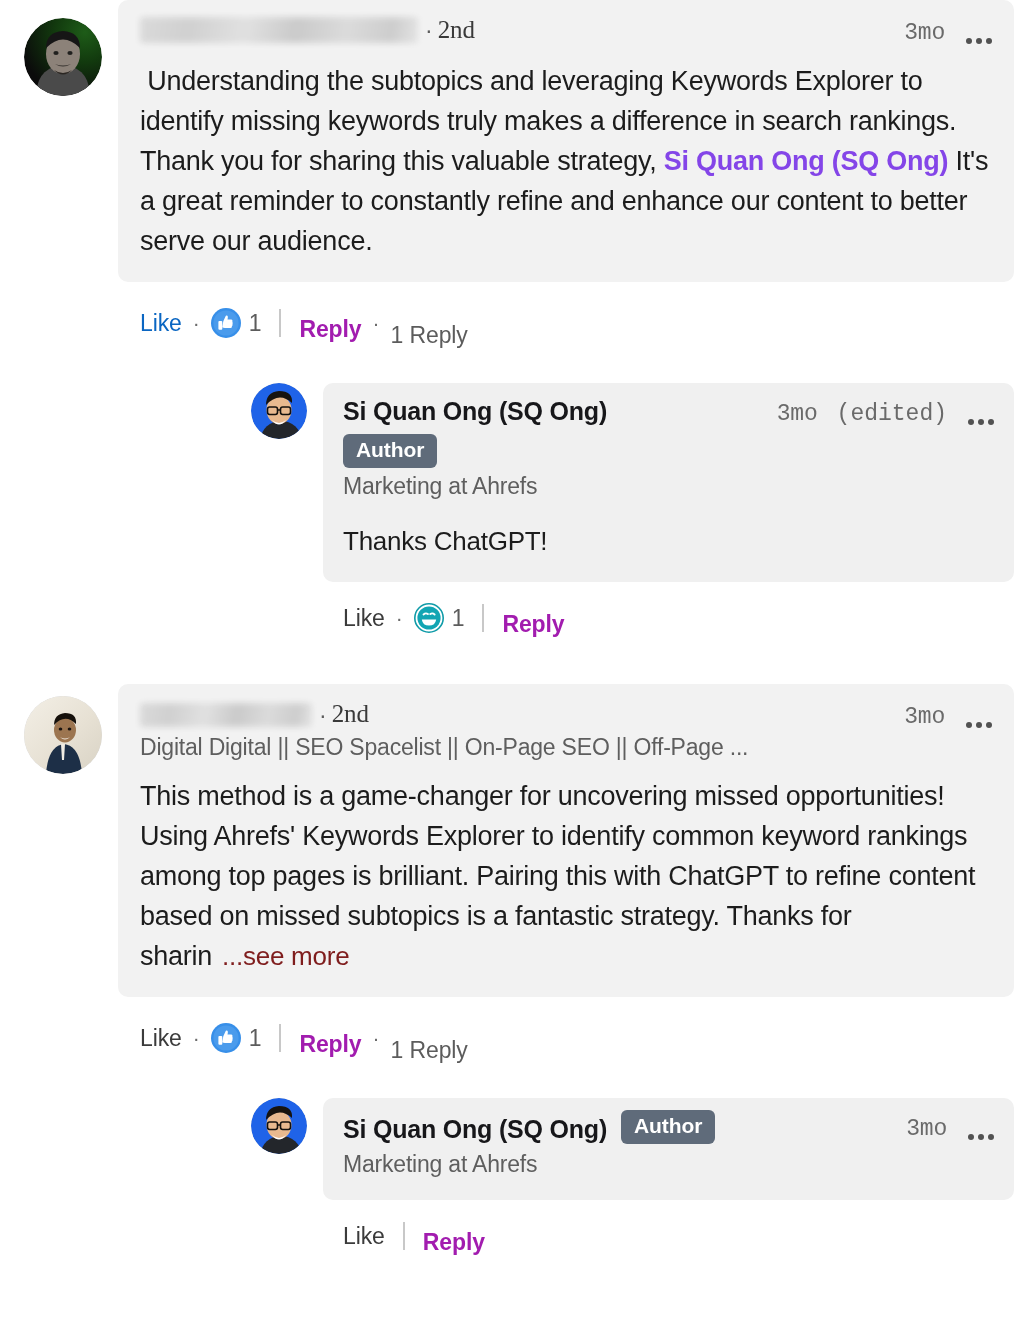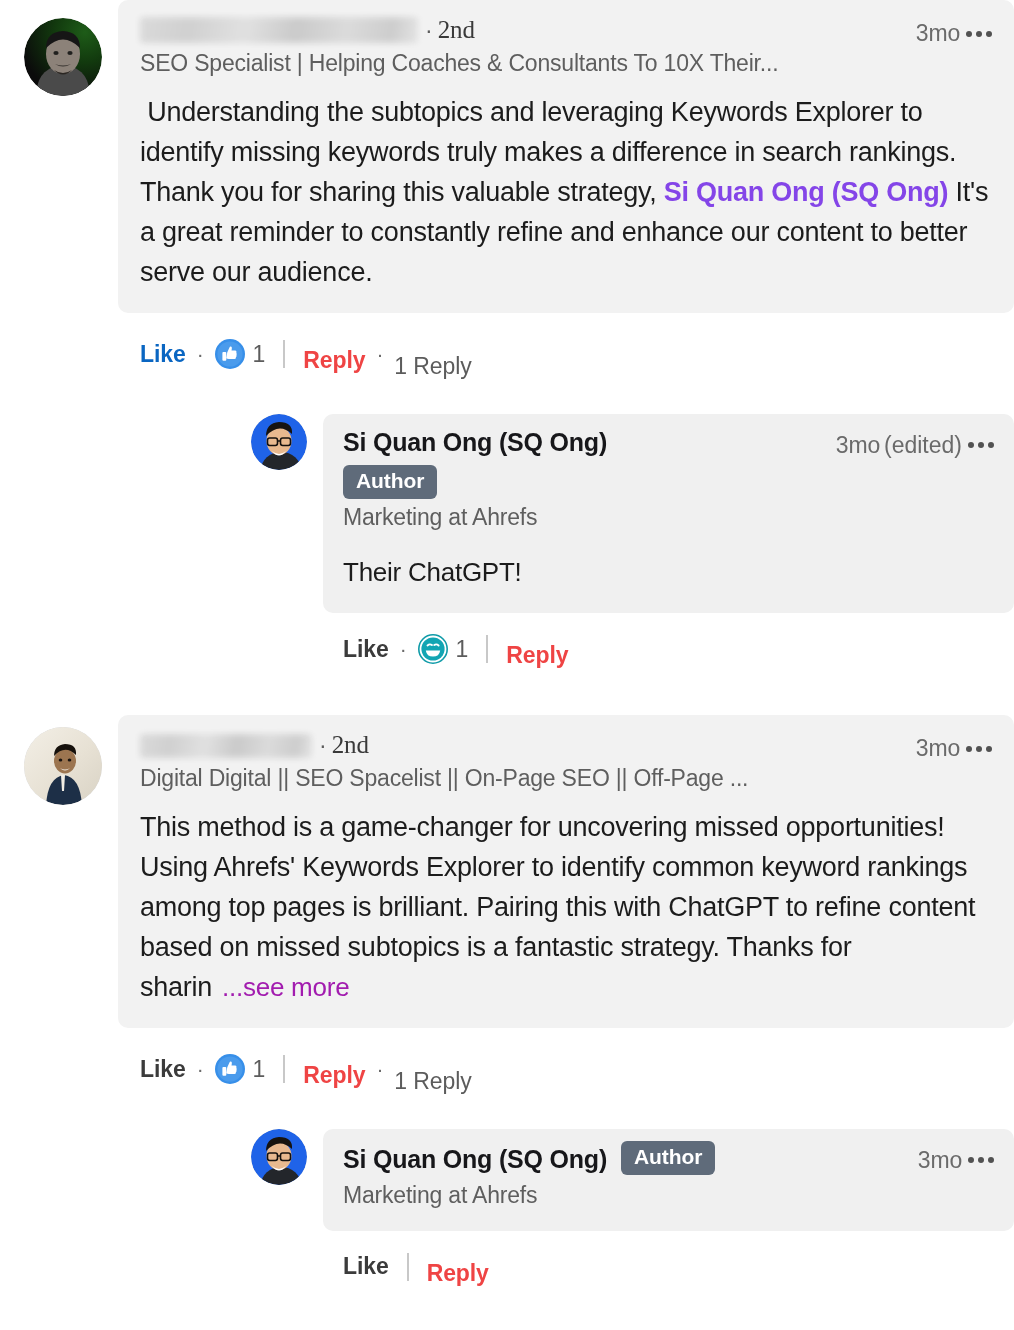--- a/index.html
+++ b/index.html
@@ -107,24 +107,25 @@
     font-size: 23px;
     color: #5e5e5e;
     margin-top: 5px;
     letter-spacing: -0.2px;
     white-space: nowrap;
     overflow: hidden;
   }
 
   .meta {
     display: flex;
-    align-items: center;
-    gap: 4px;
+    align-items: flex-end;
+    gap: 19px;
     flex: 0 0 auto;
     padding-top: 4px;
+    font-family: Liberation Mono, monospace;
   }
   .timestamp {
     font-size: 23px;
     color: #6a6a6a;
     white-space: nowrap;
     letter-spacing: -0.2px;
   }
   .edited {
     font-size: 23px;
     color: #6a6a6a;
@@ -169,46 +170,46 @@
   }
   .body-text-sm {
     font-size: 26px;
     margin-top: 22px;
   }
   .mention {
     color: #8445e8;
     font-weight: 700;
   }
   .see-more {
-    color: #a21caf;
+    color: #7f1d1d;
     font-size: 26px;
     padding-left: 10px;
     cursor: pointer;
   }
 
   
   .actions {
     display: flex;
     align-items: center;
     font-size: 23px;
     letter-spacing: -0.1px;
   }
   .actions-main { padding: 16px 0 0 22px; }
   .actions-reply { padding: 16px 0 0 20px; }
 
   .act-like {
-    font-weight: 700;
+    font-weight: 400;
     color: #3b3b3b;
     cursor: pointer;
     text-align: center;
   }
   .act-like.liked { color: #0a66c2; }
   .act-reply {
     font-weight: 700;
-    color: #ef4444;
+    color: #a21caf;
     cursor: pointer;
     margin-top: 13px;
   }
   .act-count {
     color: #5c5c5c;
     font-weight: 400;
     cursor: pointer;
     margin-top: 24px;
   }
   .mid-dot {
@@ -289,21 +290,20 @@
     </div>
 
     <div class="bubble">
       <div class="bubble-head">
         <div class="identity">
           <div class="name-line">
             <span class="redacted redacted-1"></span>
             <span class="dot-sep">·</span>
             <span class="degree">2nd</span>
           </div>
-          <div class="headline">SEO Specialist | Helping Coaches &amp; Consultants To 10X Their...</div>
         </div>
         <div class="meta">
           <span class="timestamp">3mo</span>
           <span class="ellipsis-btn">
               <i></i>
               <i></i>
               <i></i>
             </span>
         </div>
       </div>
@@ -361,21 +361,21 @@
             <div class="meta">
               <span class="timestamp">3mo</span>
               <span class="edited">(edited)</span>
               <span class="ellipsis-btn">
                   <i></i>
                   <i></i>
                   <i></i>
                 </span>
             </div>
           </div>
-          <div class="body-text body-text-sm">Their ChatGPT!</div>
+          <div class="body-text body-text-sm">Thanks ChatGPT!</div>
         </div>
 
         <div class="actions actions-reply">
           <span class="act-like">Like</span>
           <span class="mid-dot">·</span>
           <span class="reaction-chip">
             <svg class="reaction-icon" viewBox="0 0 30 30">
               <circle cx="15" cy="15" r="14.2" fill="#ffffff" stroke="#0f9ba8" stroke-width="1.6"></circle>
               <circle cx="15" cy="15" r="11.6" fill="#12a5b3"></circle>
               <path d="M9.5 11.5 q2.3-2 4.4-.4" stroke="#ffffff" stroke-width="1.9" fill="none" stroke-linecap="round"></path>

